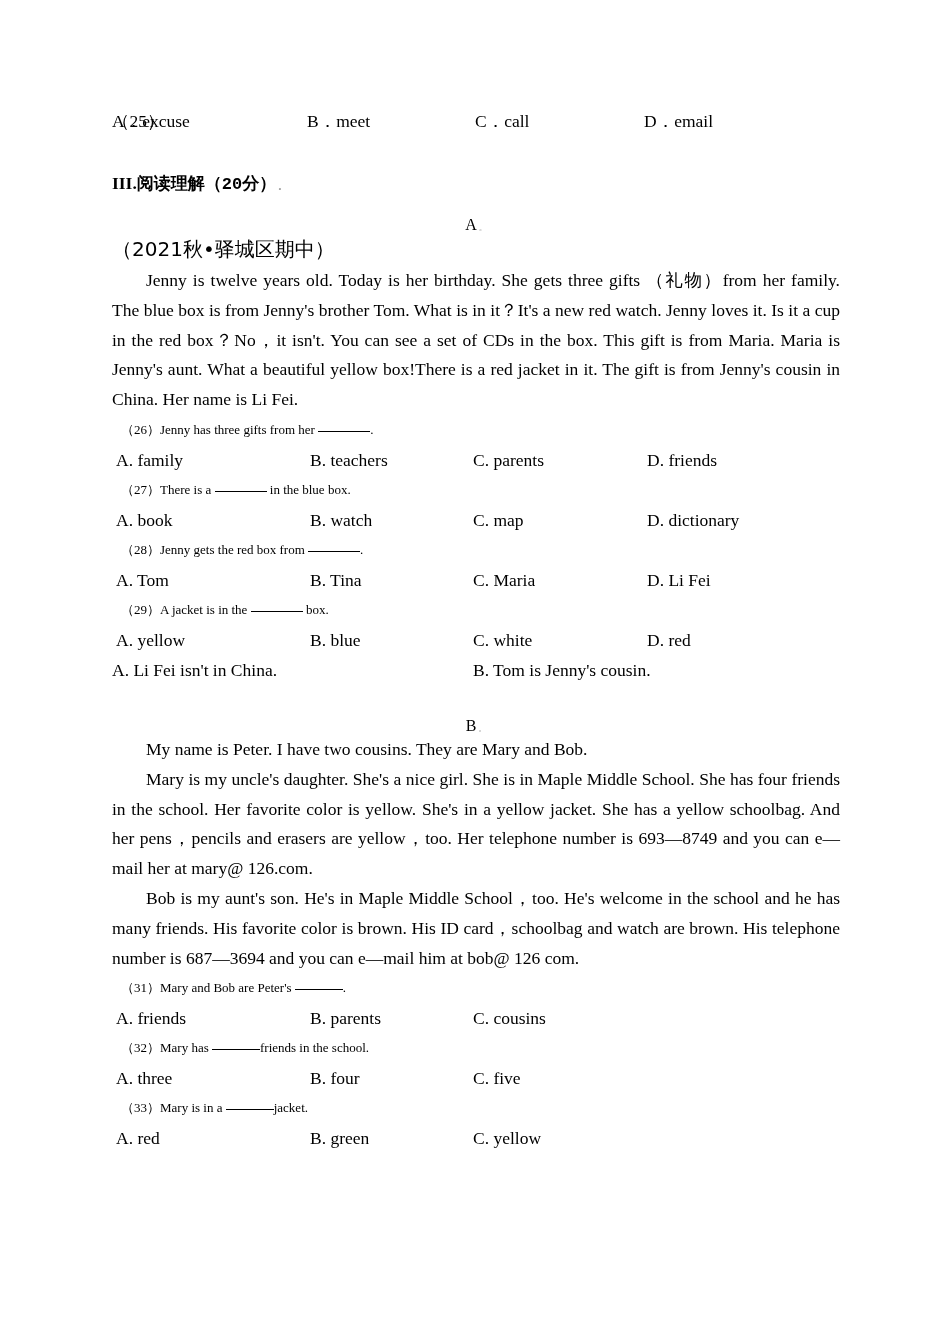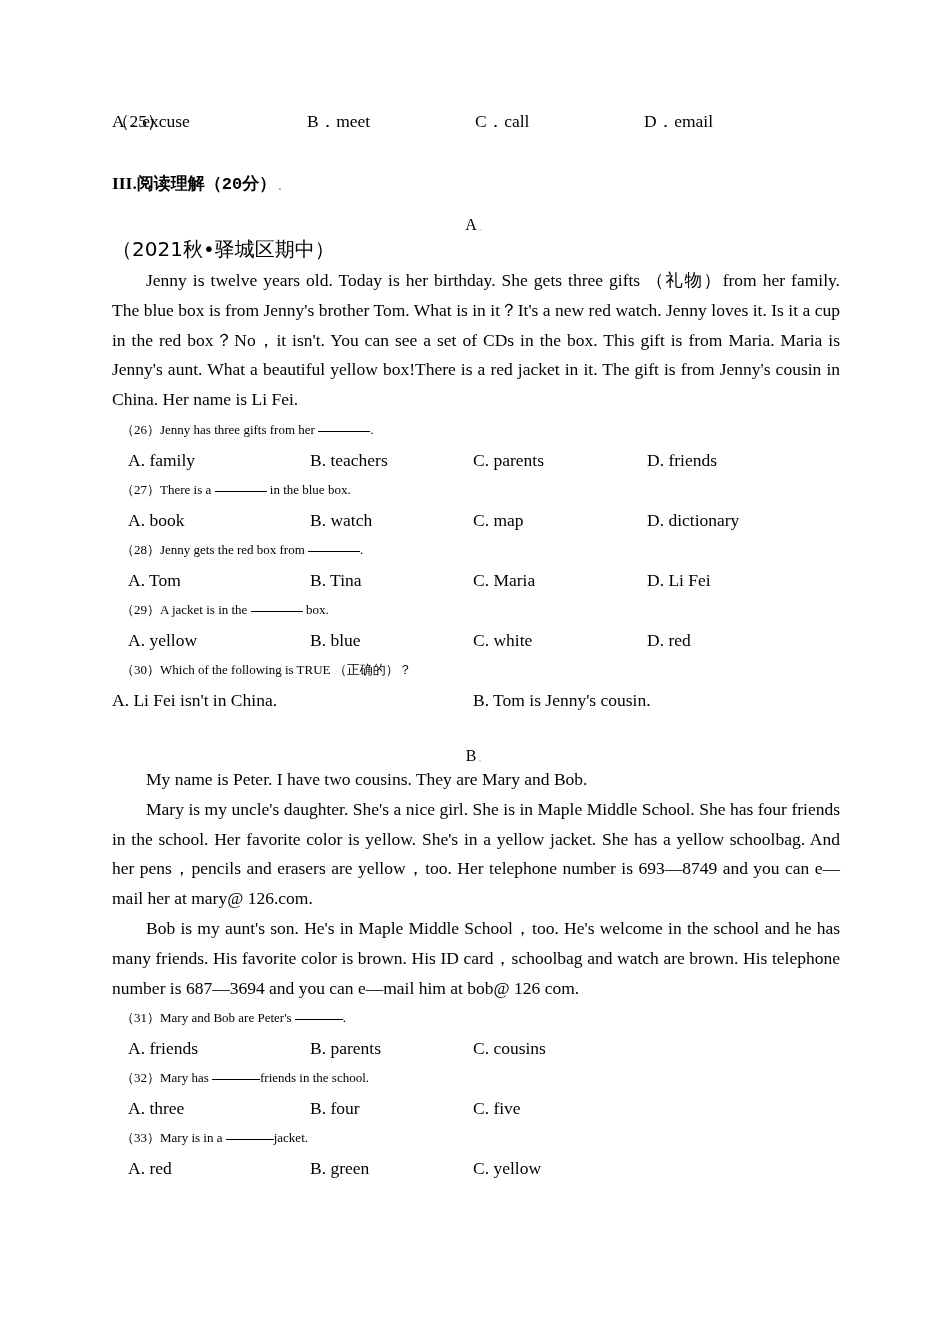--- a/index.html
+++ b/index.html
@@ -97,21 +97,21 @@
     position: relative;
     height: 30px;
     font-size: 17.5px;
     line-height: 30px;
   }
   .opts span {
     position: absolute;
     top: 0;
     white-space: nowrap;
   }
-  .c1 { left: 16px; }
+  .c1 { left: 4px; }
   .c2 { left: 198px; }
   .c3 { left: 361px; }
   .c4 { left: 535px; }
 
   
   .c-wide1 { left: 0px; }
   .c-wide2 { left: 361px; text-align: right; }
 
   
   .row25 {
@@ -186,21 +186,20 @@
     </div>
 
     <div class="q-stem"><span>（29）</span><span>A jacket is in the </span><span class="blank blank-w1"></span><span> box.</span></div>
     <div class="opts">
       <span class="c1">A. yellow</span>
       <span class="c2">B. blue</span>
       <span class="c3">C. white</span>
       <span class="c4">D. red</span>
     </div>
 
-    <div class="q-stem"><span>（30）</span><span>Which of the following is TRUE （正确的）？</span></div>
     <div class="opts">
       <span class="c-wide1">A. Li Fei isn't in China.</span>
       <span class="c-wide2">B. Tom is Jenny's cousin.</span>
     </div>
 
     <div class="gap-lg"></div>
 
     <div class="passage-letter-wrap">
       <span class="passage-letter-inner"><span>B</span><span class="tiny-mark">。</span></span>
     </div>

